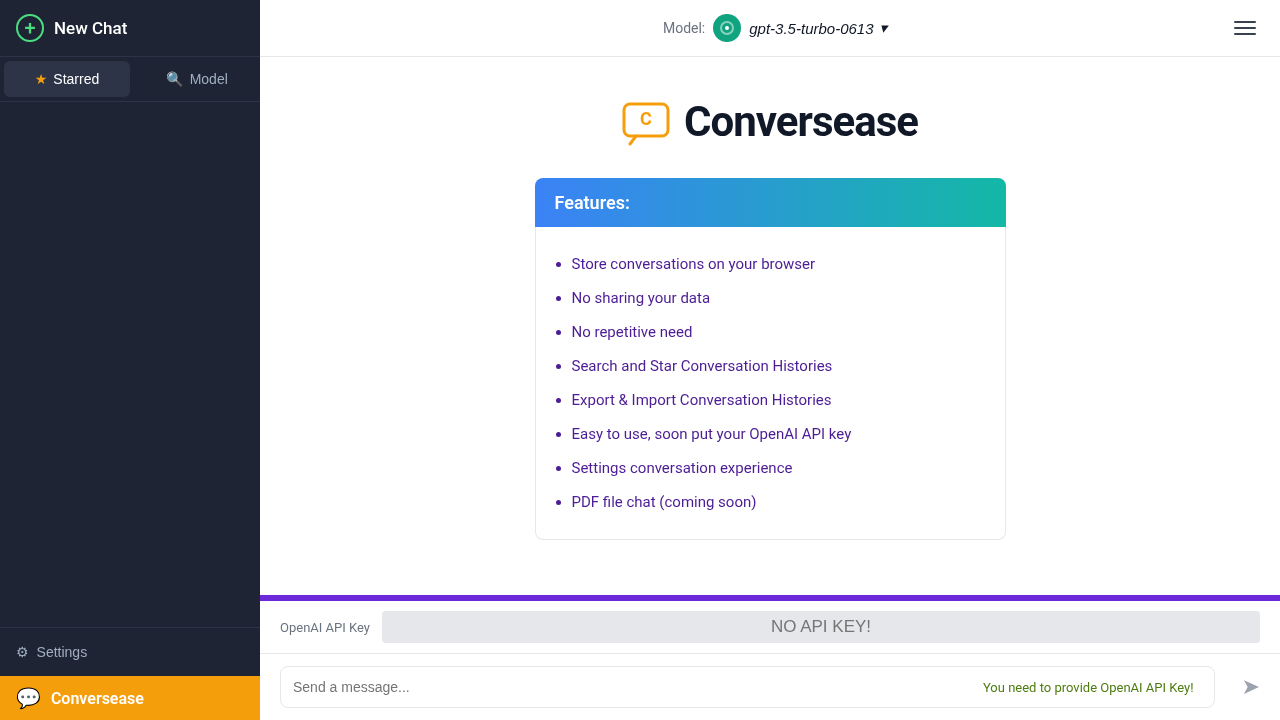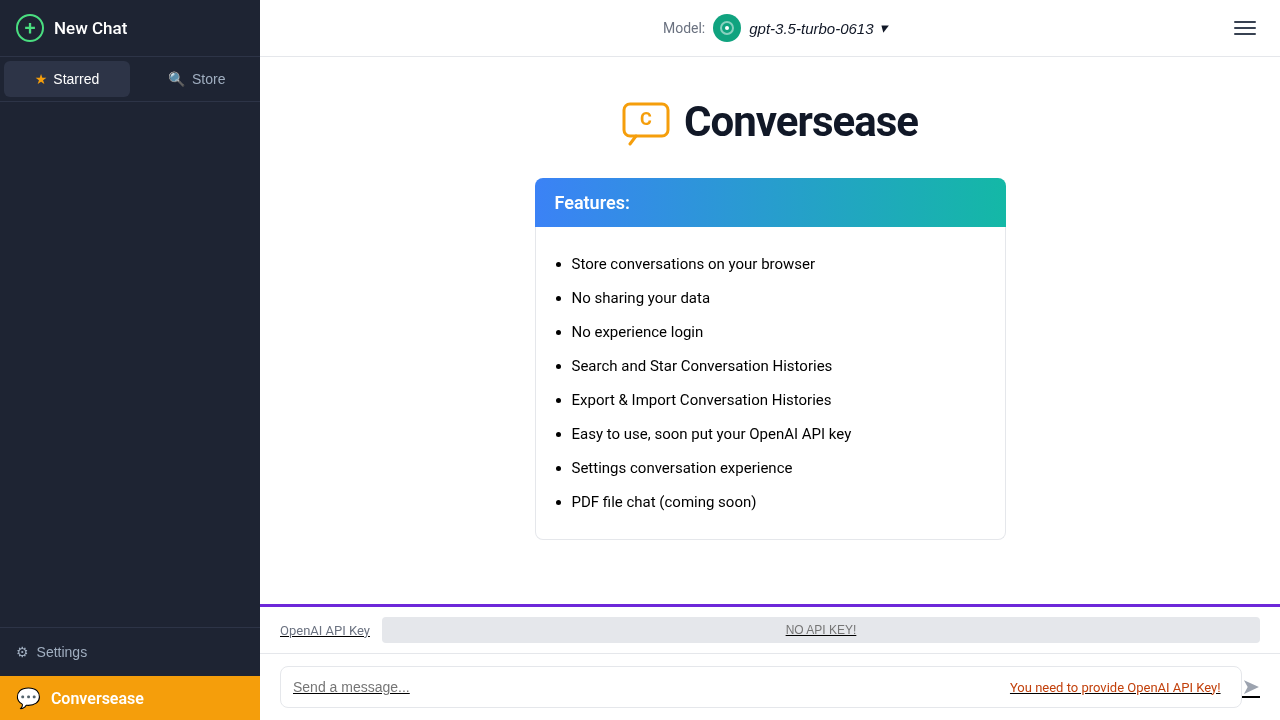--- a/index.html
+++ b/index.html
@@ -220,36 +220,35 @@
       font-size: 18px;
       font-weight: 600;
       padding: 14px 20px;
       border-radius: 8px 8px 0 0;
     }
 
     .features-list {
       padding: 20px 20px 20px 36px;
       list-style: disc;
       font-size: 15px;
-      color: #000000;
+      color: #4c1d95;
       line-height: 2;
       border: 1px solid #e5e7eb;
       border-top: none;
       border-radius: 0 0 8px 8px;
     }
 
     .features-list li {
       padding: 2px 0;
     }
 
     
     .bottom-bar {
-      border-top: 3px solid #6d28d9;
+      border-top: 6px solid #6d28d9;
       flex-shrink: 0;
-      text-decoration: underline;
     }
 
     .api-key-row {
       display: flex;
       align-items: center;
       gap: 12px;
       padding: 10px 20px;
       border-bottom: 1px solid #e5e7eb;
     }
 
@@ -258,30 +257,30 @@
       color: #6b7280;
       white-space: nowrap;
     }
 
     .api-key-input {
       flex: 1;
       background: #e5e7eb;
       border: none;
       border-radius: 4px;
       padding: 6px 12px;
-      font-size: 12px;
+      font-size: 17px;
       color: #a16207;
       text-align: center;
     }
 
     .message-input-row {
       display: flex;
       align-items: center;
       padding: 12px 20px;
-      gap: 0;
+      gap: 27px;
     }
 
     .send-btn {
       background: none;
       border: none;
       cursor: pointer;
       color: #9ca3af;
       font-size: 22px;
       display: flex;
       align-items: center;
@@ -301,21 +300,21 @@
       flex: 1;
       border: none;
       outline: none;
       font-size: 14px;
       color: #9ca3af;
       padding: 12px 0;
       background: transparent;
     }
 
     .warning-text-inline {
-      color: #c2410c;
+      color: #4d7c0f;
       font-size: 13px;
       white-space: nowrap;
       padding: 0 8px;
       margin-left: 25px;
     }
   </style>
 </head>
 <body>
 
 <div class="sidebar">
@@ -324,21 +323,21 @@
     <span>New Chat</span>
   </div>
 
   <div class="tab-row">
     <button class="tab-btn active">
       <span class="star-icon">★</span>
       <span>Starred</span>
     </button>
     <button class="tab-btn">
       <span>🔍</span>
-      <span>Store</span>
+      <span>Model</span>
     </button>
   </div>
 
   <div class="sidebar-content"></div>
 
   <div class="sidebar-bottom">
     <button class="settings-btn">
       <span>⚙</span>
       <span>Settings</span>
     </button>
@@ -381,21 +380,21 @@
         <text x="24" y="27" text-anchor="middle" font-size="18" font-weight="bold" fill="#f59e0b">C</text>
       </svg>
       <span class="brand-name">Conversease</span>
     </div>
 
     <div class="features-box">
       <div class="features-header">Features:</div>
       <ul class="features-list">
         <li>Store conversations on your browser</li>
         <li>No sharing your data</li>
-        <li>No experience login</li>
+        <li>No repetitive need</li>
         <li>Search and Star Conversation Histories</li>
         <li>Export &amp; Import Conversation Histories</li>
         <li>Easy to use, soon put your OpenAI API key</li>
         <li>Settings conversation experience</li>
         <li>PDF file chat (coming soon)</li>
       </ul>
     </div>
   </div>
 
   <div class="bottom-bar">

